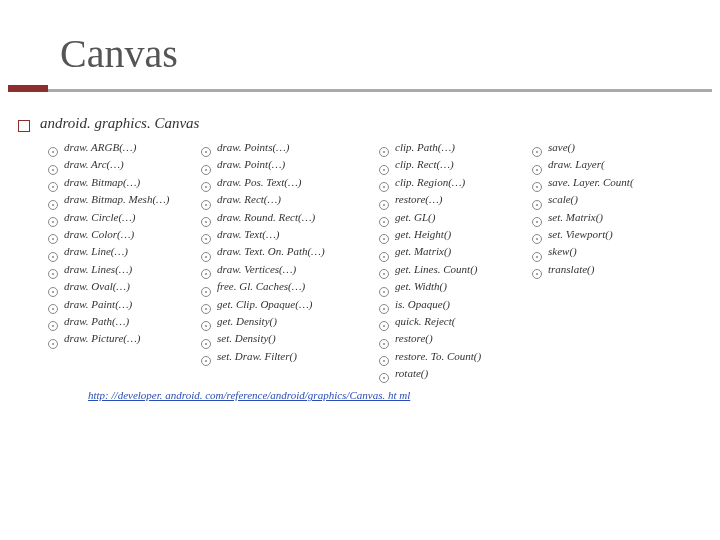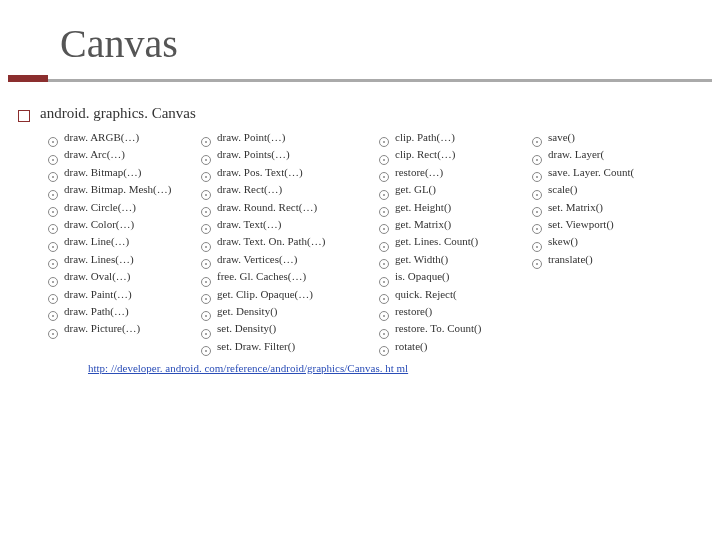--- a/index.html
+++ b/index.html
@@ -16,20 +16,21 @@
     width: 720px;
     height: 540px;
     position: relative;
     box-sizing: border-box;
   }
   .title {
     font-size: 40px;
     color: #555;
     padding: 20px 0 0 60px;
     font-family: Georgia, serif;
+    margin-top: 10px;
   }
   .accent-bar {
     width: 40px;
     height: 7px;
     background: #8B2E2E;
     margin-left: 8px;
     margin-top: 8px;
   }
   .rule {
     height: 3px;
@@ -37,20 +38,21 @@
     margin: 0 8px 0 48px;
     position: relative;
     top: -3px;
   }
   .content {
     display: flex;
     flex-direction: row;
     padding: 20px 20px 0 18px;
     font-size: 13px;
     color: #333;
+    font-style: italic;
   }
   .top-bullet {
     width: 10px;
     height: 10px;
     border: 1.8px solid #8B2E2E;
     margin-right: 10px;
     display: inline-block;
     position: relative;
     top: 2px;
   }
@@ -173,25 +175,25 @@
               <span>draw. Path(…)</span>
             </div>
             <div class="item">
               <span class="circ"></span>
               <span>draw. Picture(…)</span>
             </div>
           </div>
         <div class="col c2">
             <div class="item">
               <span class="circ"></span>
+              <span>draw. Points(…)</span>
+            </div>
+            <div class="item">
+              <span class="circ"></span>
               <span>draw. Point(…)</span>
-            </div>
-            <div class="item">
-              <span class="circ"></span>
-              <span>draw. Points(…)</span>
             </div>
             <div class="item">
               <span class="circ"></span>
               <span>draw. Pos. Text(…)</span>
             </div>
             <div class="item">
               <span class="circ"></span>
               <span>draw. Rect(…)</span>
             </div>
             <div class="item">
@@ -232,20 +234,24 @@
             </div>
           </div>
         <div class="col c3">
             <div class="item">
               <span class="circ"></span>
               <span>clip. Path(…)</span>
             </div>
             <div class="item">
               <span class="circ"></span>
               <span>clip. Rect(…)</span>
+            </div>
+            <div class="item">
+              <span class="circ"></span>
+              <span>clip. Region(…)</span>
             </div>
             <div class="item">
               <span class="circ"></span>
               <span>restore(…)</span>
             </div>
             <div class="item">
               <span class="circ"></span>
               <span>get. GL()</span>
             </div>
             <div class="item">

